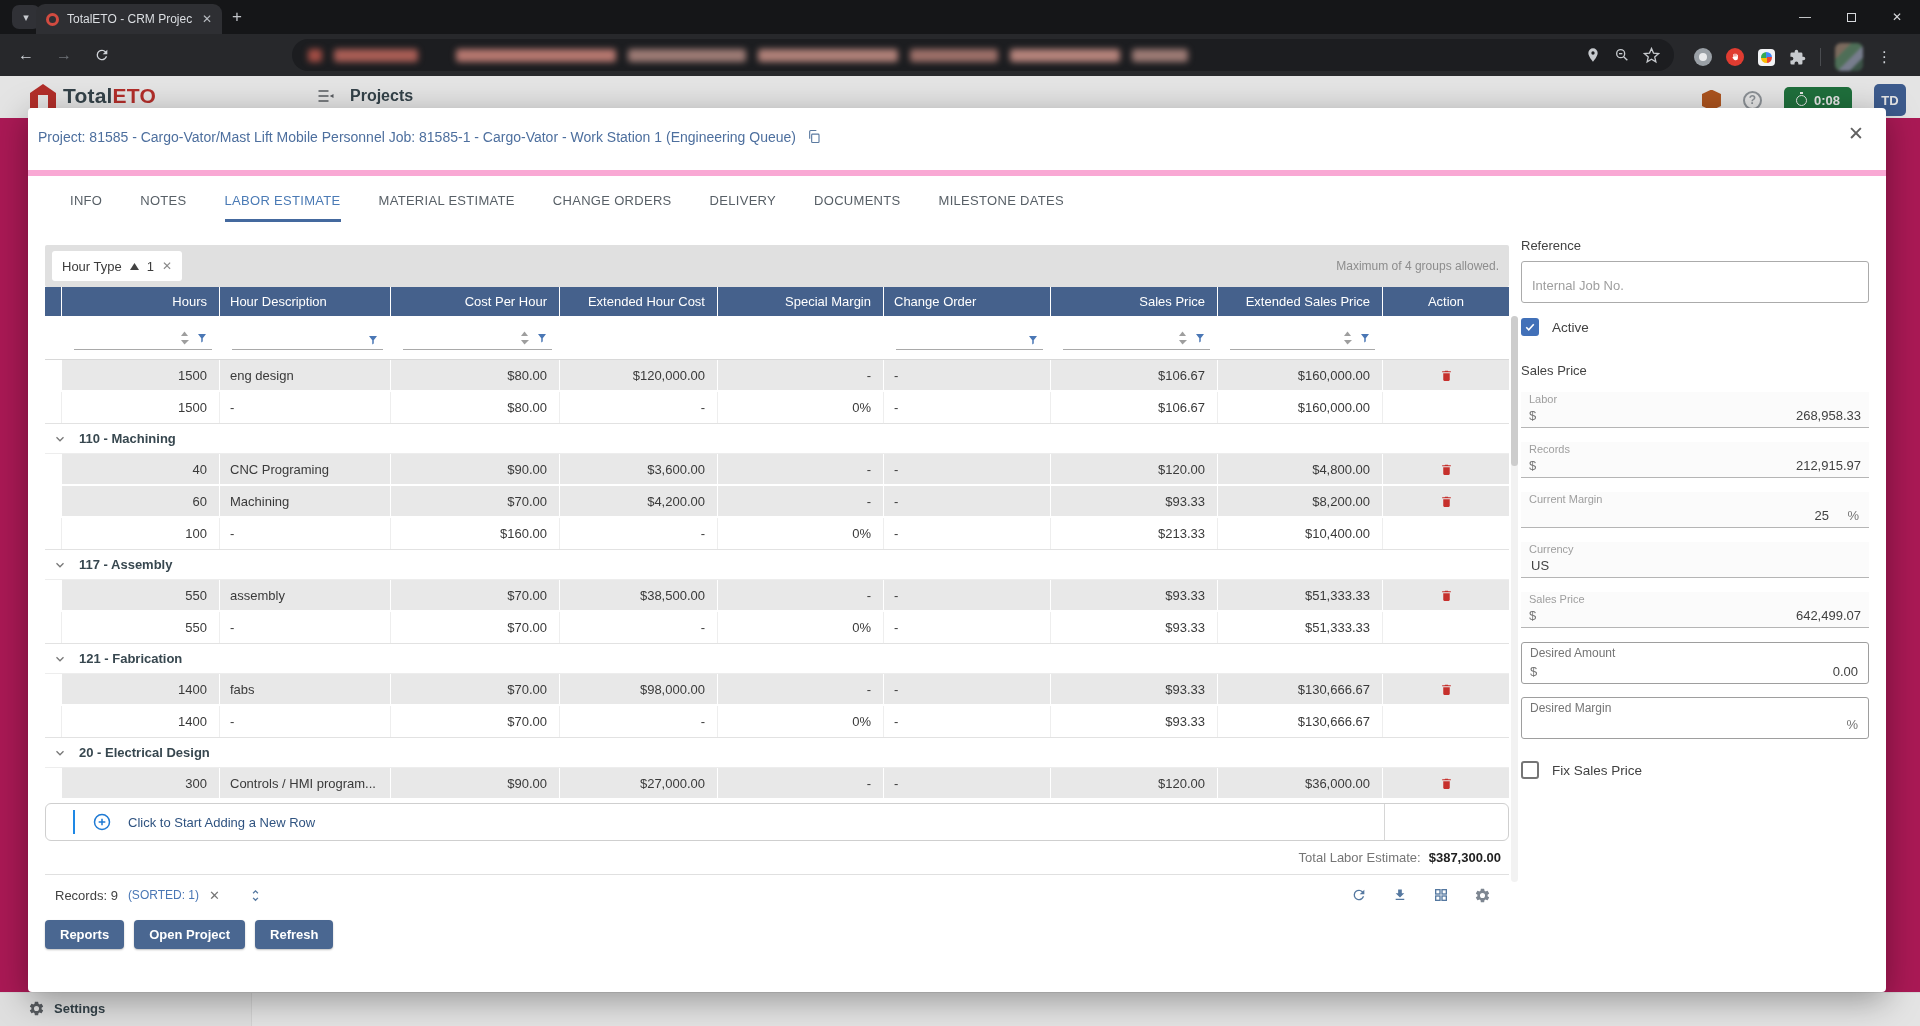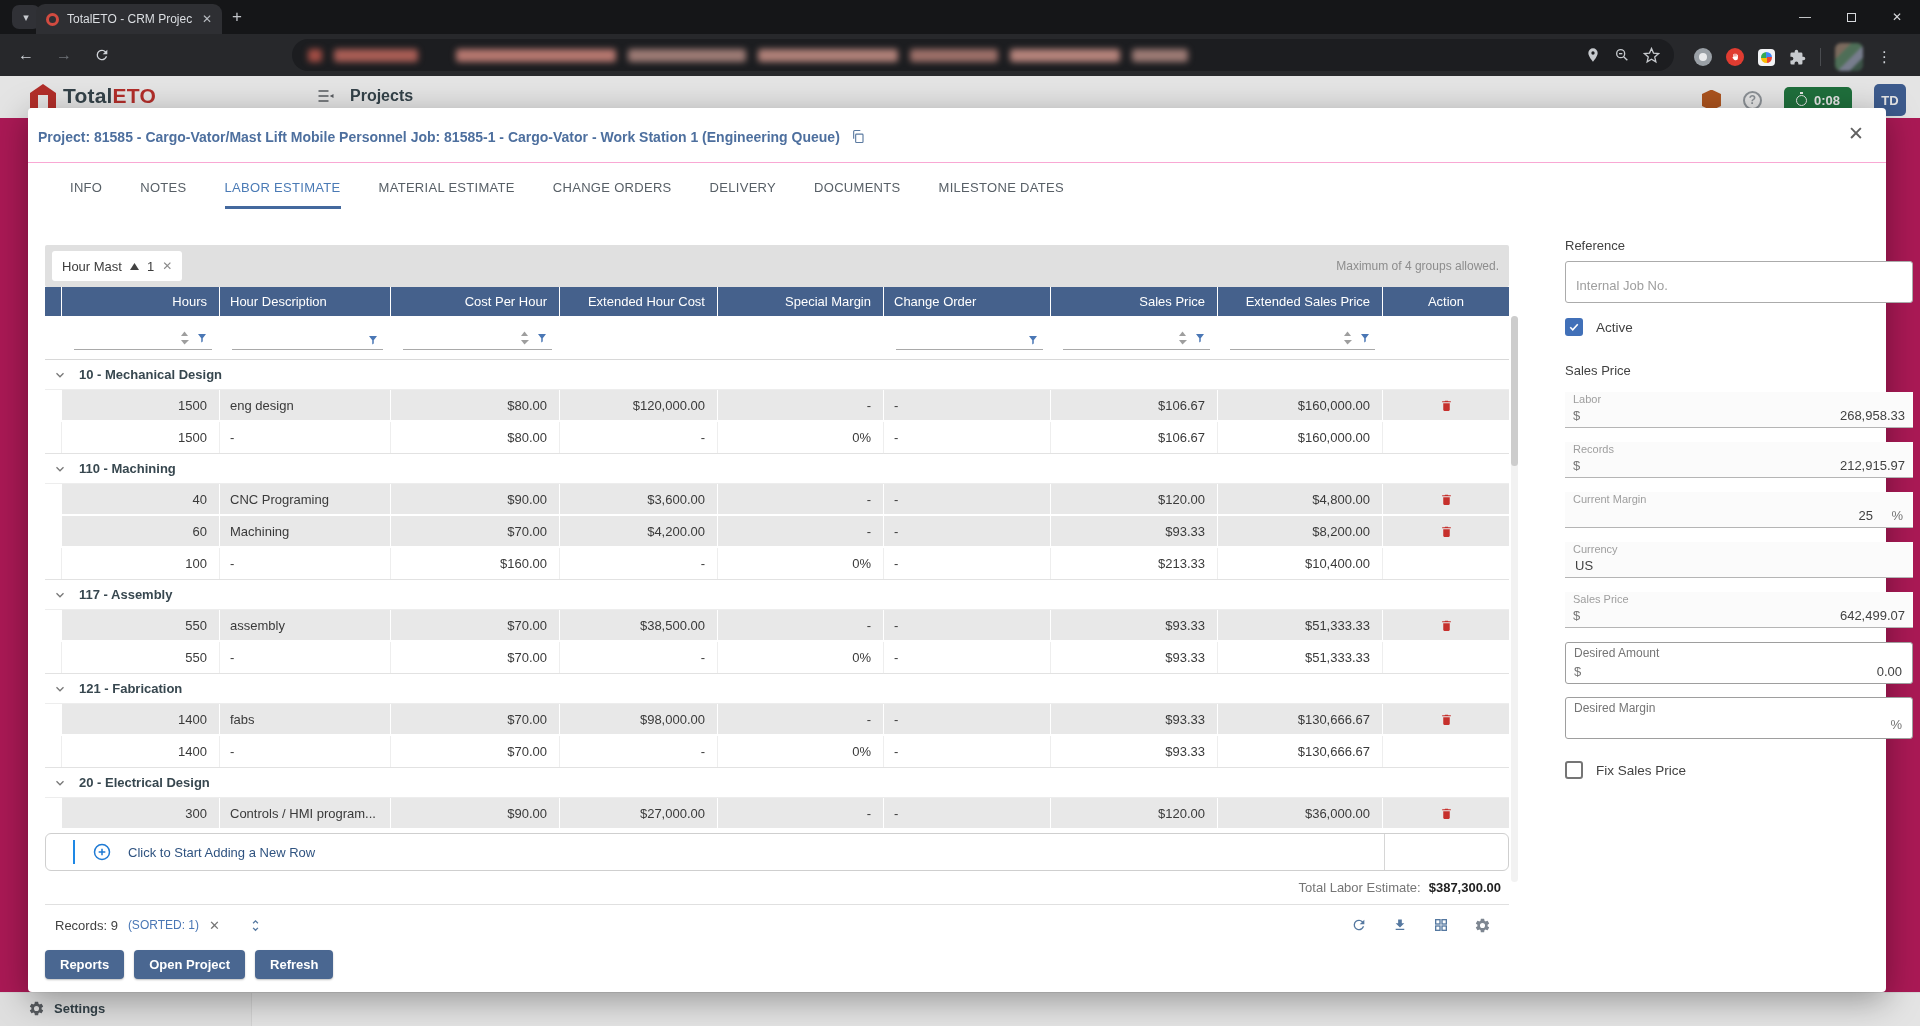--- a/index.html
+++ b/index.html
@@ -50,21 +50,21 @@
   .timer-badge { height:26px; background:#1f7a40; border-radius:5px; color:#fff; font-size:13px; font-weight:600; display:flex; align-items:center; gap:7px; padding:0 12px; }
   .stopwatch { width:11px; height:11px; border:1.5px solid #fff; border-radius:50%; position:relative; }
   .stopwatch:before { content:""; position:absolute; left:3px; top:-4px; width:3px; height:2px; background:#fff; }
   .td-avatar { width:32px; height:32px; border-radius:5px; background:#41639c; color:#fff; font-size:13px; font-weight:700; display:flex; align-items:center; justify-content:center; }
   .bottom-strip { position:absolute; left:0; bottom:0; height:34px; right:0; background:#fff; border-top:1px solid #eee; }
   .side-rail { position:absolute; left:0; top:0; bottom:0; width:252px; background:#fafafa; border-right:1px solid #ececec; }
   .side-settings { position:absolute; left:28px; top:7px; display:flex; align-items:center; gap:9px; color:#37474f; font-size:13px; font-weight:600; }
   .backdrop { position:absolute; inset:0; background:rgba(33,33,33,.12); }
   
   .modal { position:absolute; left:28px; top:32px; width:1858px; height:884px; background:#fff; border-radius:4px; box-shadow:0 8px 34px rgba(0,0,0,.35); }
-  .m-head { position:relative; height:55px; border-bottom:1px solid #f9a8d4;font-weight:bold; }
+  .m-head { position:relative; height:68px; border-bottom:6px solid #f9a8d4; }
   .m-title { position:absolute; left:10px; top:20px; font-size:14px; color:#4d6f9e; display:flex; align-items:center; gap:10px; }
   .m-close { position:absolute; right:22px; top:16px; font-size:19px; color:#616161; line-height:19px; }
   .m-tabs { display:flex; gap:38px; padding:17px 0 0 42px; }
   .mtab { font-size:13px; font-weight:500; letter-spacing:.3px; color:#575f66; padding-bottom:11px; white-space:nowrap; }
   .mtab.active { color:#4a7ab5; border-bottom:3px solid #44699e; }
   .m-body { position:absolute; top:102px; left:0; right:0; bottom:0; }
   .m-left { position:absolute; left:17px; top:35px; width:1464px; }
   
   .group-bar { height:42px; background:#e0e0e0; border-radius:2px; display:flex; align-items:center; justify-content:space-between; }
   .chip { margin-left:7px; height:30px; background:#fff; border-radius:3px; display:flex; align-items:center; gap:8px; padding:0 10px; font-size:13px; color:#3c3c3c; }
@@ -108,21 +108,21 @@
   .rx { color:#757575; font-size:13px; }
   .rsort { margin-left:18px; display:flex; }
   .spacer { flex:1; }
   .grid-icons { display:flex; align-items:center; gap:25px; padding-right:8px; }
   .btnrow { display:flex; gap:10px; margin-top:5px; }
   .btn { background:#4a6791; color:#fff; font-size:13px; font-weight:700; border-radius:4px; padding:7px 15px; box-shadow:0 1px 2px rgba(0,0,0,.25); }
   
   .tscroll { position:absolute; left:1466px; top:71px; width:7px; height:566px; background:#f2f2f2; border-radius:4px; }
   .tthumb { width:7px; height:150px; background:#cdcdcd; border-radius:4px; }
   
-  .m-panel { position:absolute; left:1493px; top:28px; width:348px;margin-left:44px; }
+  .m-panel { position:absolute; left:1493px; top:28px; width:348px; }
   .p-head { font-size:13px; font-weight:500; color:#424242; }
   .p-input { margin-top:8px; width:100%; height:42px; border:1px solid #ababab; border-radius:3px; font-size:13px; color:#424242; padding:6px 10px 0 10px; font-family:inherit; vertical-align:top; }
   .p-input::placeholder { color:#9e9e9e; }
   .chkrow { display:flex; align-items:center; gap:13px; margin-top:15px; }
   .chk-on { width:18px; height:18px; background:#4170b8; border-radius:3px; display:flex; align-items:center; justify-content:center; }
   .chk-off { width:18px; height:18px; border:2px solid #757575; border-radius:3px; background:#fff; }
   .chklabel { font-size:13.5px; color:#424242; }
   .p-sales-head { margin-top:27px; font-size:13px; font-weight:500; color:#424242; }
   .fld { position:relative; height:36px; border-bottom:1px solid #b5b5b5; background:#fbfbfb; margin-bottom:14px; }
   .fld-group { margin-top:14px; }
@@ -285,21 +285,21 @@
           <div class="mtab">DELIVERY</div>
           <div class="mtab">DOCUMENTS</div>
           <div class="mtab">MILESTONE DATES</div>
         </div>
 
       <div class="m-body">
 
         <div class="m-left">
           <div class="group-bar">
             <div class="chip">
-              <span>Hour Mast</span>
+              <span>Hour Type</span>
               <span>
                   <svg width="9" height="7" viewBox="0 0 9 7">
                     <path fill="#424242" d="M4.5 0 9 7H0z"></path>
                   </svg>
                 </span>
               <span>1</span>
               <span class="chip-x">✕</span>
             </div>
             <div class="group-note">Maximum of 4 groups allowed.</div>
           </div>
@@ -400,28 +400,20 @@
                   <span>
                     <svg width="12" height="12" viewBox="0 0 24 24">
                       <path fill="#4a77b5" d="M4 4h16l-6.5 8.5V19l-3 1.8v-8.3z"></path>
                     </svg>
                   </span>
                 </div>
               </div>
               <div class="fcell"></div>
             </div>
           <div>
-              <div class="grow">
-                <span>
-                  <svg width="14" height="14" viewBox="0 0 24 24">
-                    <path fill="none" stroke="#777" stroke-width="2.2" d="M6 9l6 6 6-6"></path>
-                  </svg>
-                </span>
-                <span class="gname">10 - Mechanical Design</span>
-              </div>
               <div class="trow drow">
                 <div class="cell indent"></div>
                 <div class="cell a-r">1500</div>
                 <div class="cell a-l">eng design</div>
                 <div class="cell a-r">$80.00</div>
                 <div class="cell a-r">$120,000.00</div>
                 <div class="cell a-r">-</div>
                 <div class="cell a-l">-</div>
                 <div class="cell a-r">$106.67</div>
                 <div class="cell a-r">$160,000.00</div>

